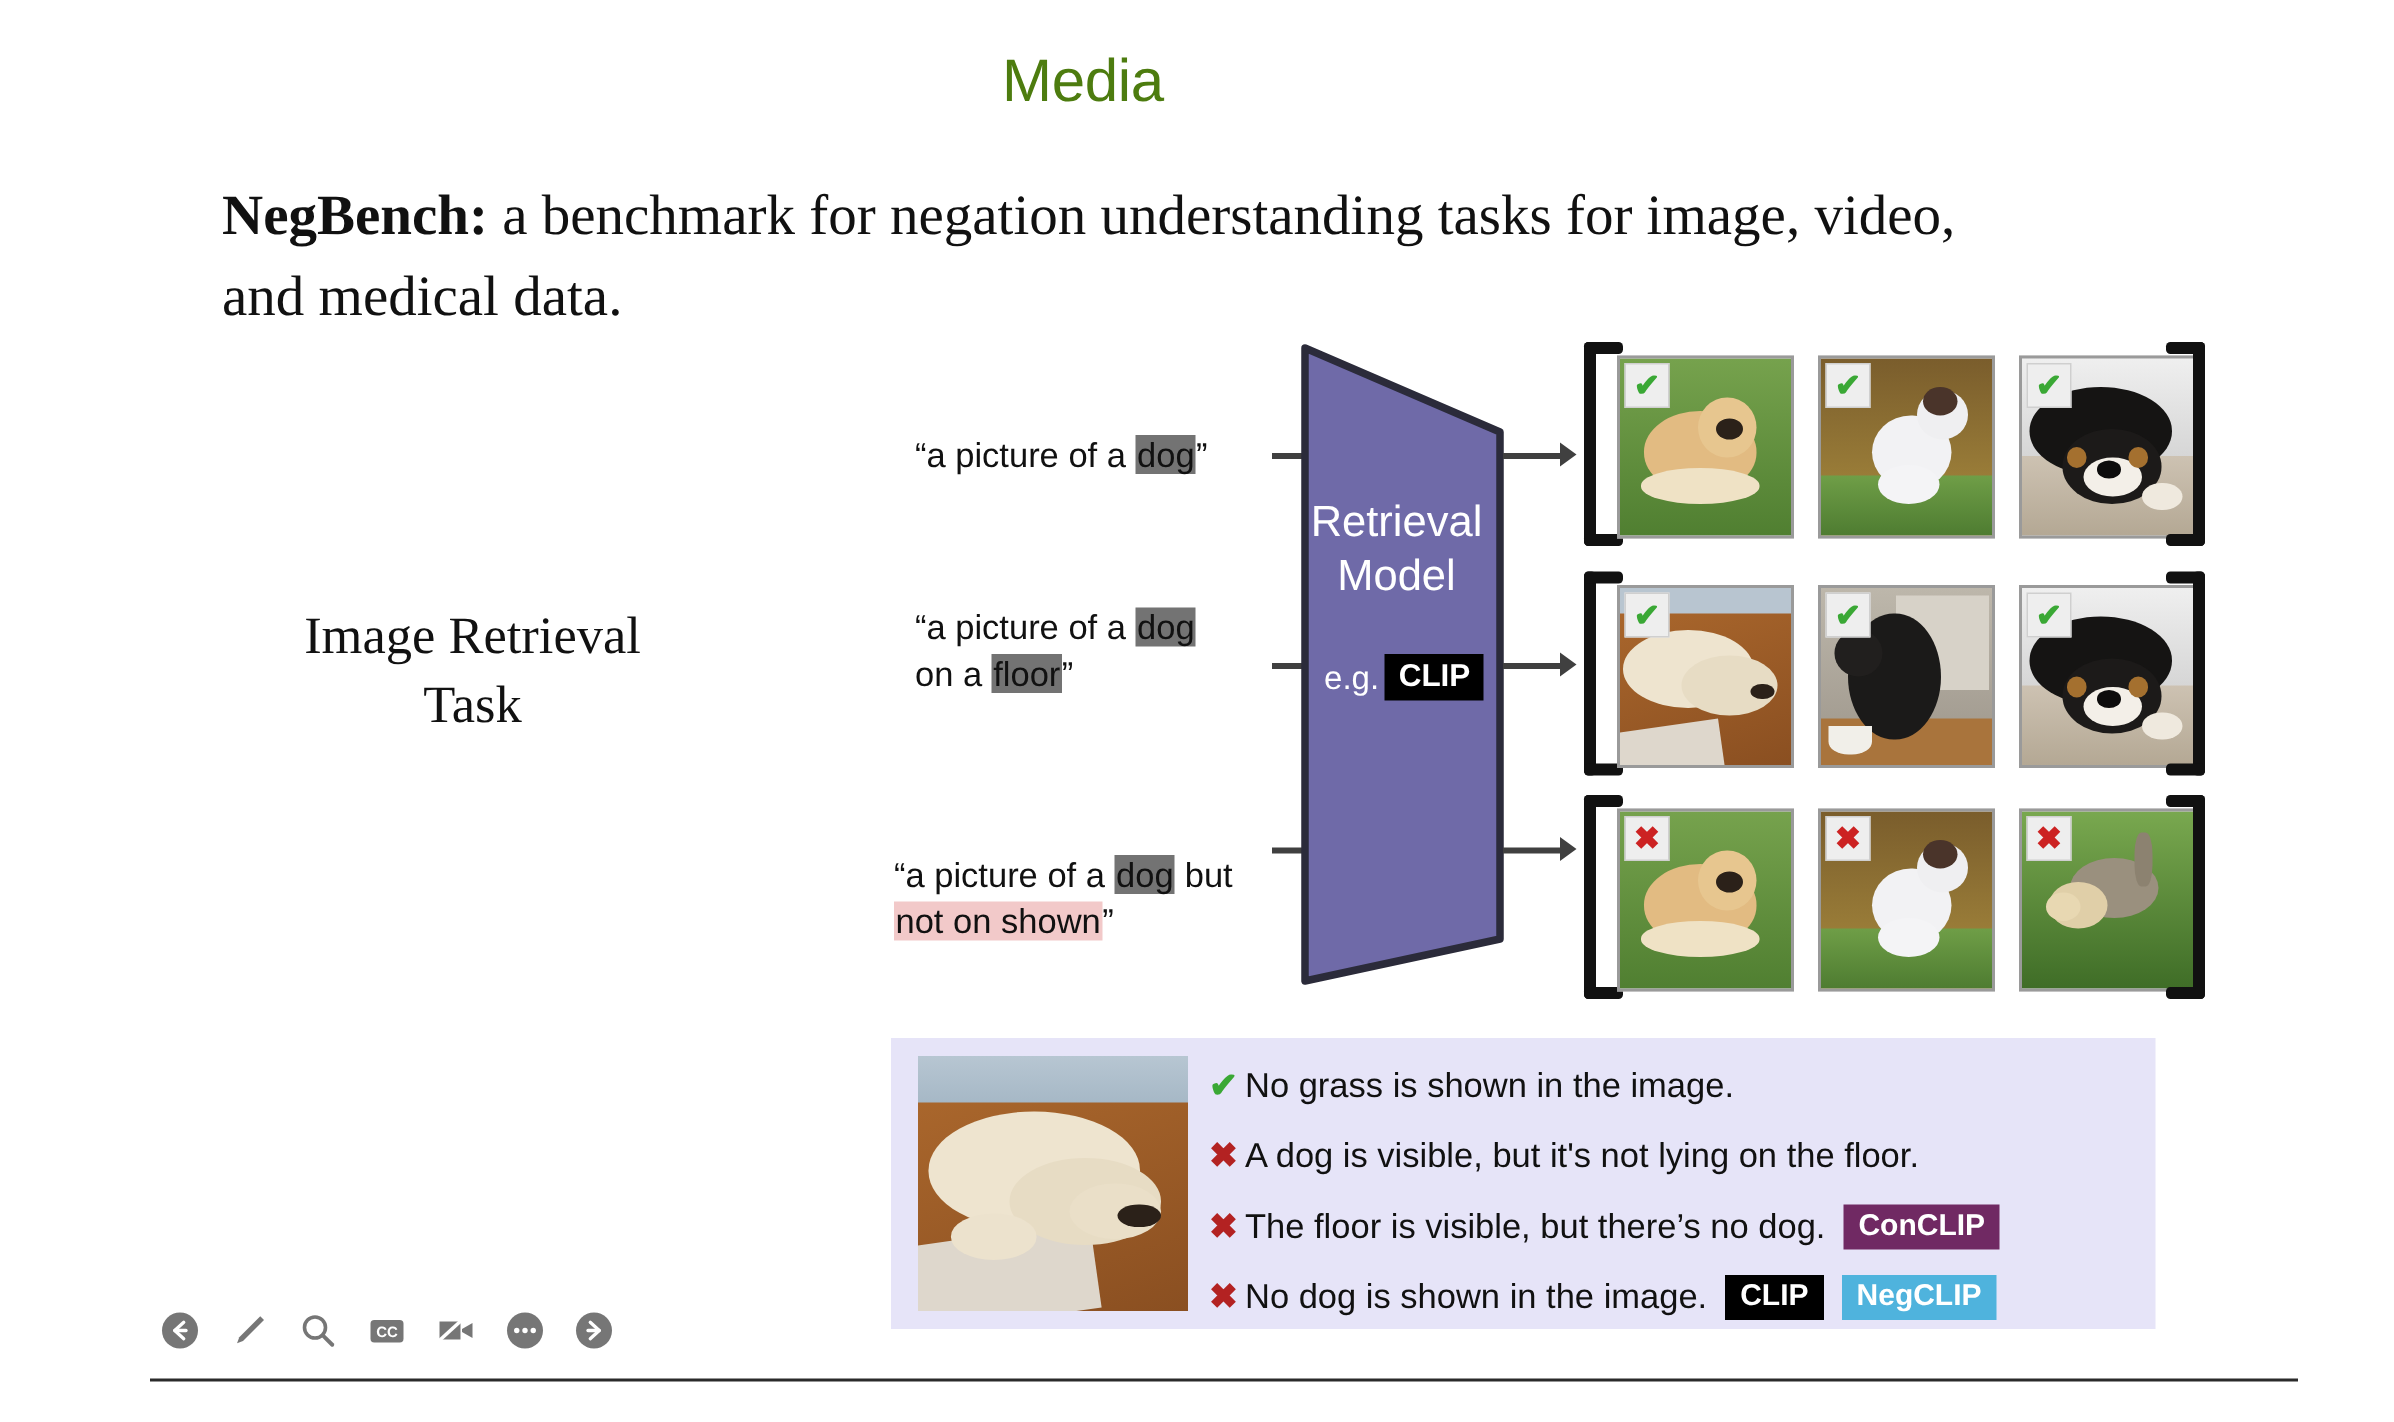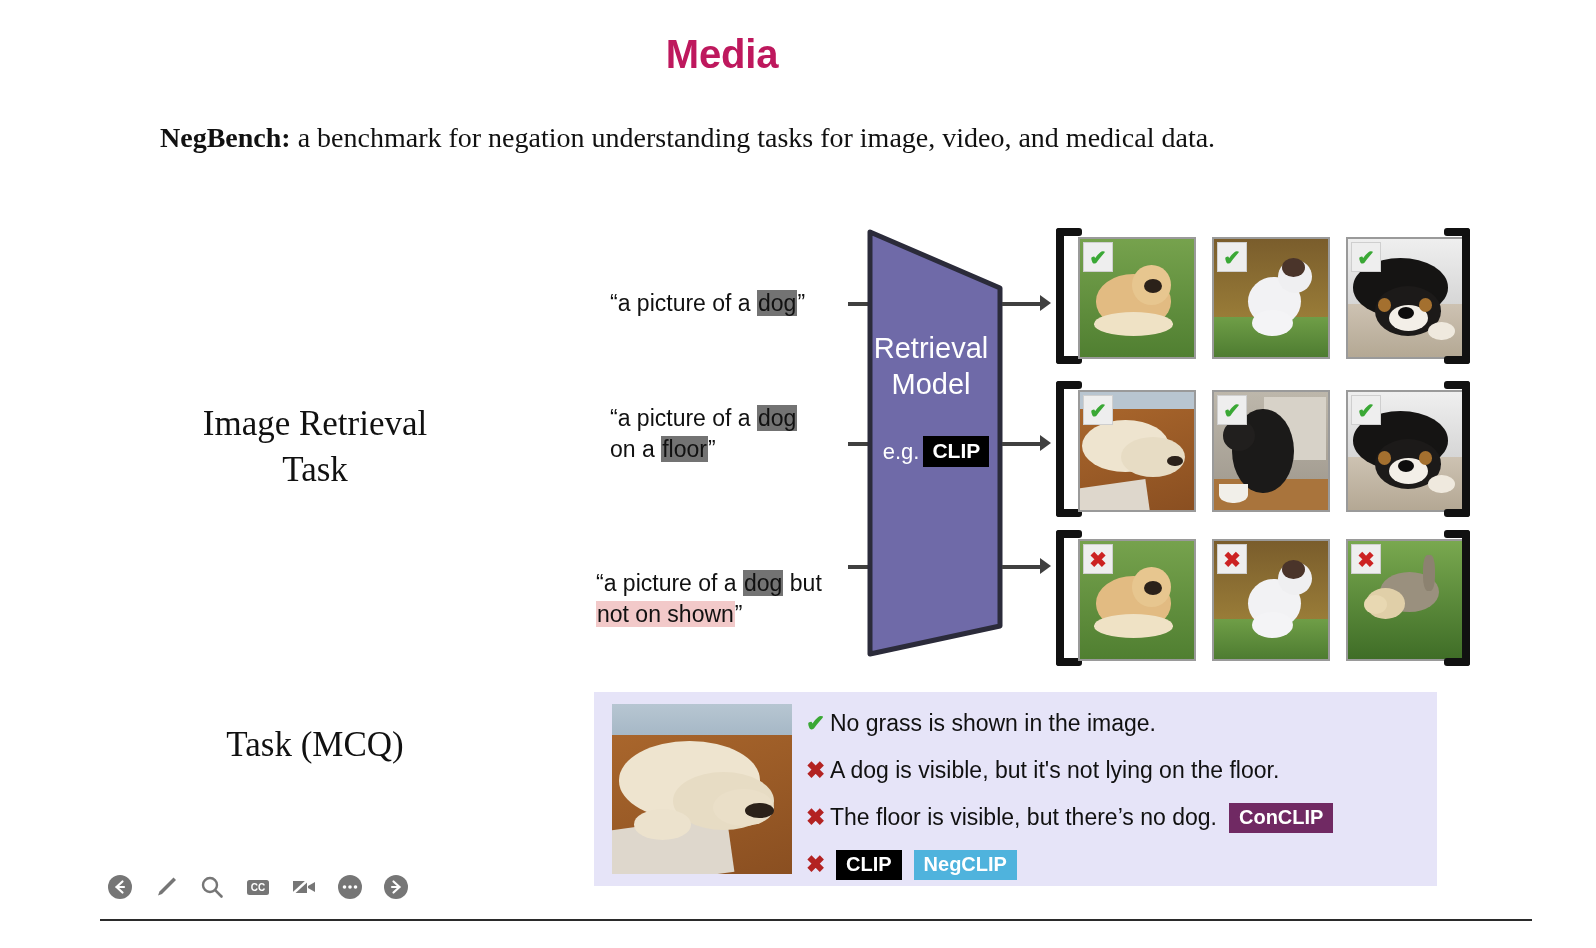--- a/index.html
+++ b/index.html
@@ -11,29 +11,29 @@
     overflow:hidden;
     -webkit-font-smoothing:antialiased;
   }
   .slide{position:absolute;inset:0;}
 
   
   #media-title{
     position:absolute;left:0;top:32px;width:1444px;
     text-align:center;
     font-family:"Liberation Sans", sans-serif;
-    font-size:40px;font-weight:bold;color:#be185d;
+    font-size:40px;font-weight:normal;color:#4d7c0f;
     letter-spacing:-0.2px;
   }
 
   
   #headline{
     position:absolute;left:148px;top:118px;width:1180px;
     font-family:"Liberation Serif", serif;
-    font-size:28px;line-height:1.42;color:#111111;margin-left:12px;
+    font-size:38px;line-height:1.42;color:#111111;
   }
   #headline .bold{font-weight:bold;}
 
   
   .task-label{
     position:absolute;
     font-family:"Liberation Serif", serif;
     font-size:35px;line-height:1.32;color:#111111;
     text-align:center;width:340px;
   }
@@ -181,21 +181,20 @@
 
   <div id="headline">
     <span class="bold">NegBench:</span><span> a benchmark for negation understanding tasks for image, video, and medical data.</span>
   </div>
 
   <div class="task-label" id="label-image-retrieval">
       <div>Image Retrieval</div>
       <div>Task</div>
     </div>
   <div class="task-label" id="label-text-retrieval">
-      <div>Task (MCQ)</div>
     </div>
 
   <div class="query" id="query-0"><span>“a picture of a </span><span class="hl-green">dog</span><span>”</span></div>
   <div class="query" id="query-1"><span>“a picture of a </span><span class="hl-green">dog</span><span> on a </span><span class="hl-green">floor</span><span>”</span></div>
   <div class="query" id="query-2"><span>“a picture of a </span><span class="hl-green">dog</span><span> but </span><span class="hl-pink">not on shown</span><span>”</span></div>
 
   <div class="conn" style="left:848px;top:302px;width:36px;"></div>
   <div class="conn" style="left:848px;top:442px;width:36px;"></div>
   <div class="conn" style="left:848px;top:565px;width:36px;"></div>
 
@@ -393,20 +392,21 @@
           <span class="mcq-mark mark-no">✖</span>
           <span>A dog is visible, but it's not lying on the floor.</span>
         </div>
         <div class="mcq-row">
           <span class="mcq-mark mark-no">✖</span>
           <span>The floor is visible, but there’s no dog.</span>
           <span class="mcq-chip" style="background: rgb(112, 41, 99);">ConCLIP</span>
         </div>
         <div class="mcq-row">
           <span class="mcq-mark mark-no">✖</span>
+          <span>No dog is shown in the image.</span>
           <span class="mcq-chip" style="background: rgb(0, 0, 0);">CLIP</span>
           <span class="mcq-chip" style="background: rgb(79, 179, 221);">NegCLIP</span>
         </div>
       </div>
   </div>
 
   <div id="toolbar">
     <div class="tool-icon">
       <svg width="26" height="26" viewBox="0 0 26 26">
           <circle cx="13" cy="13" r="12" fill="#767676"></circle>

